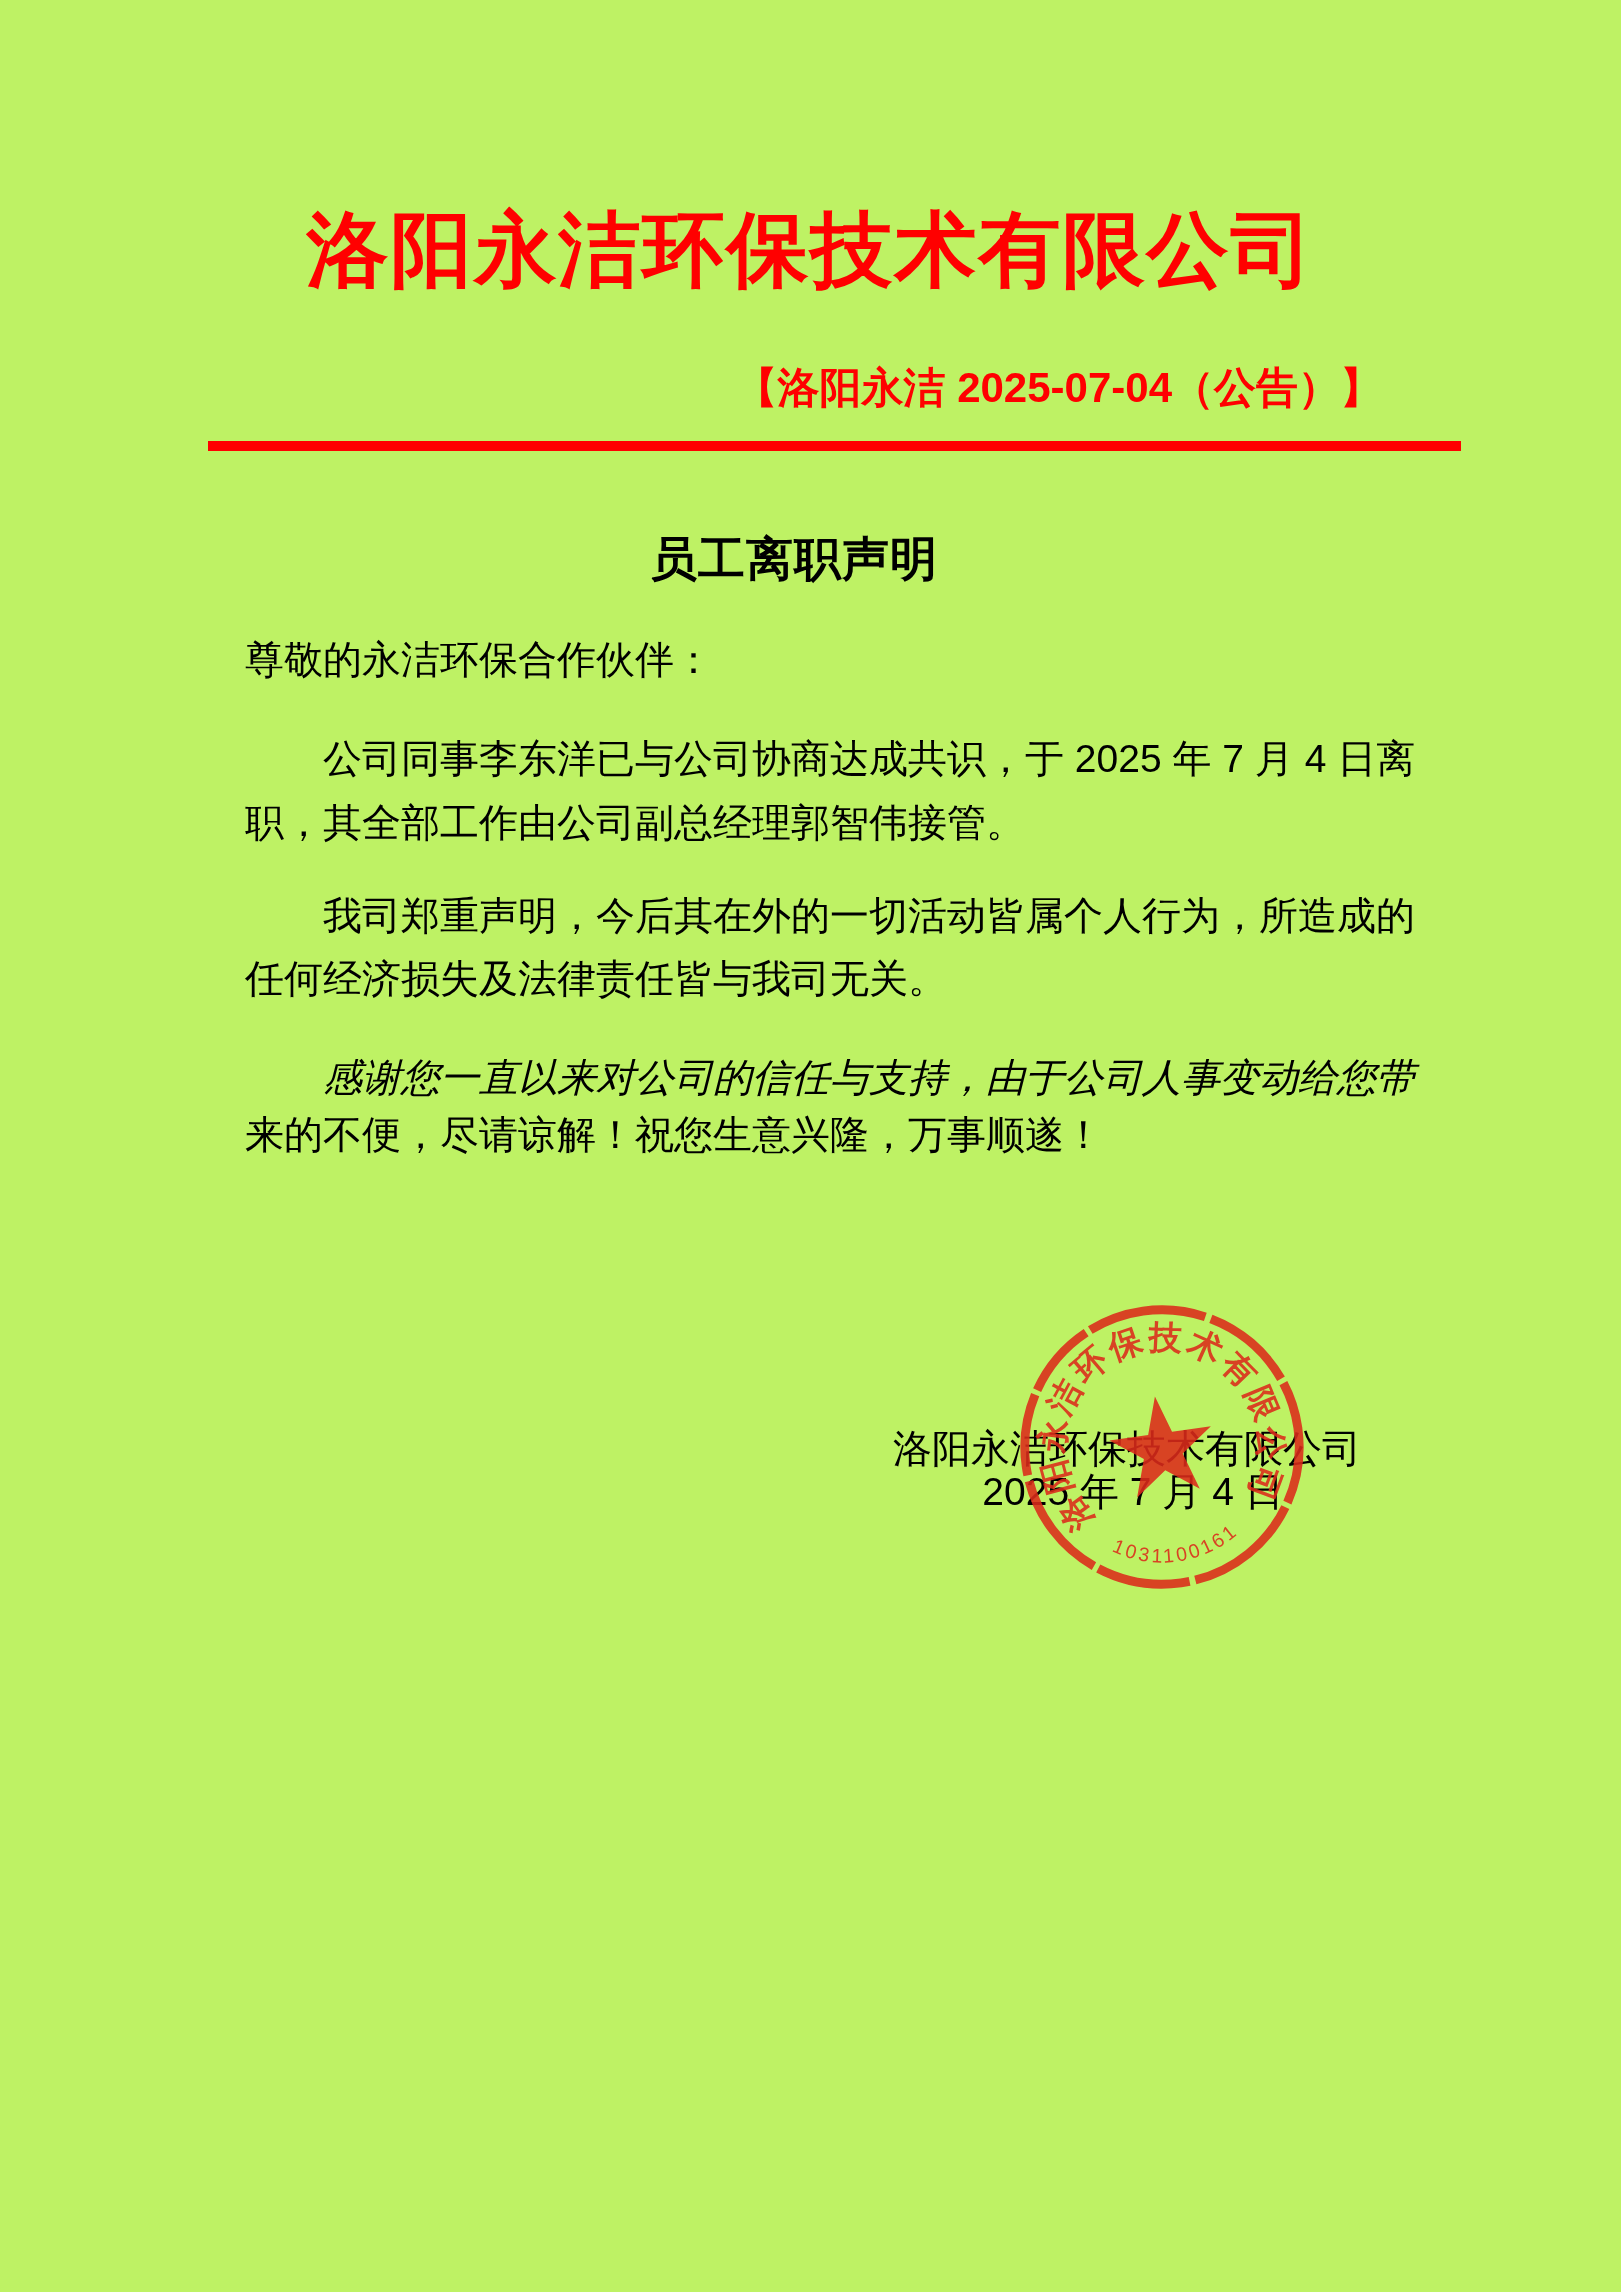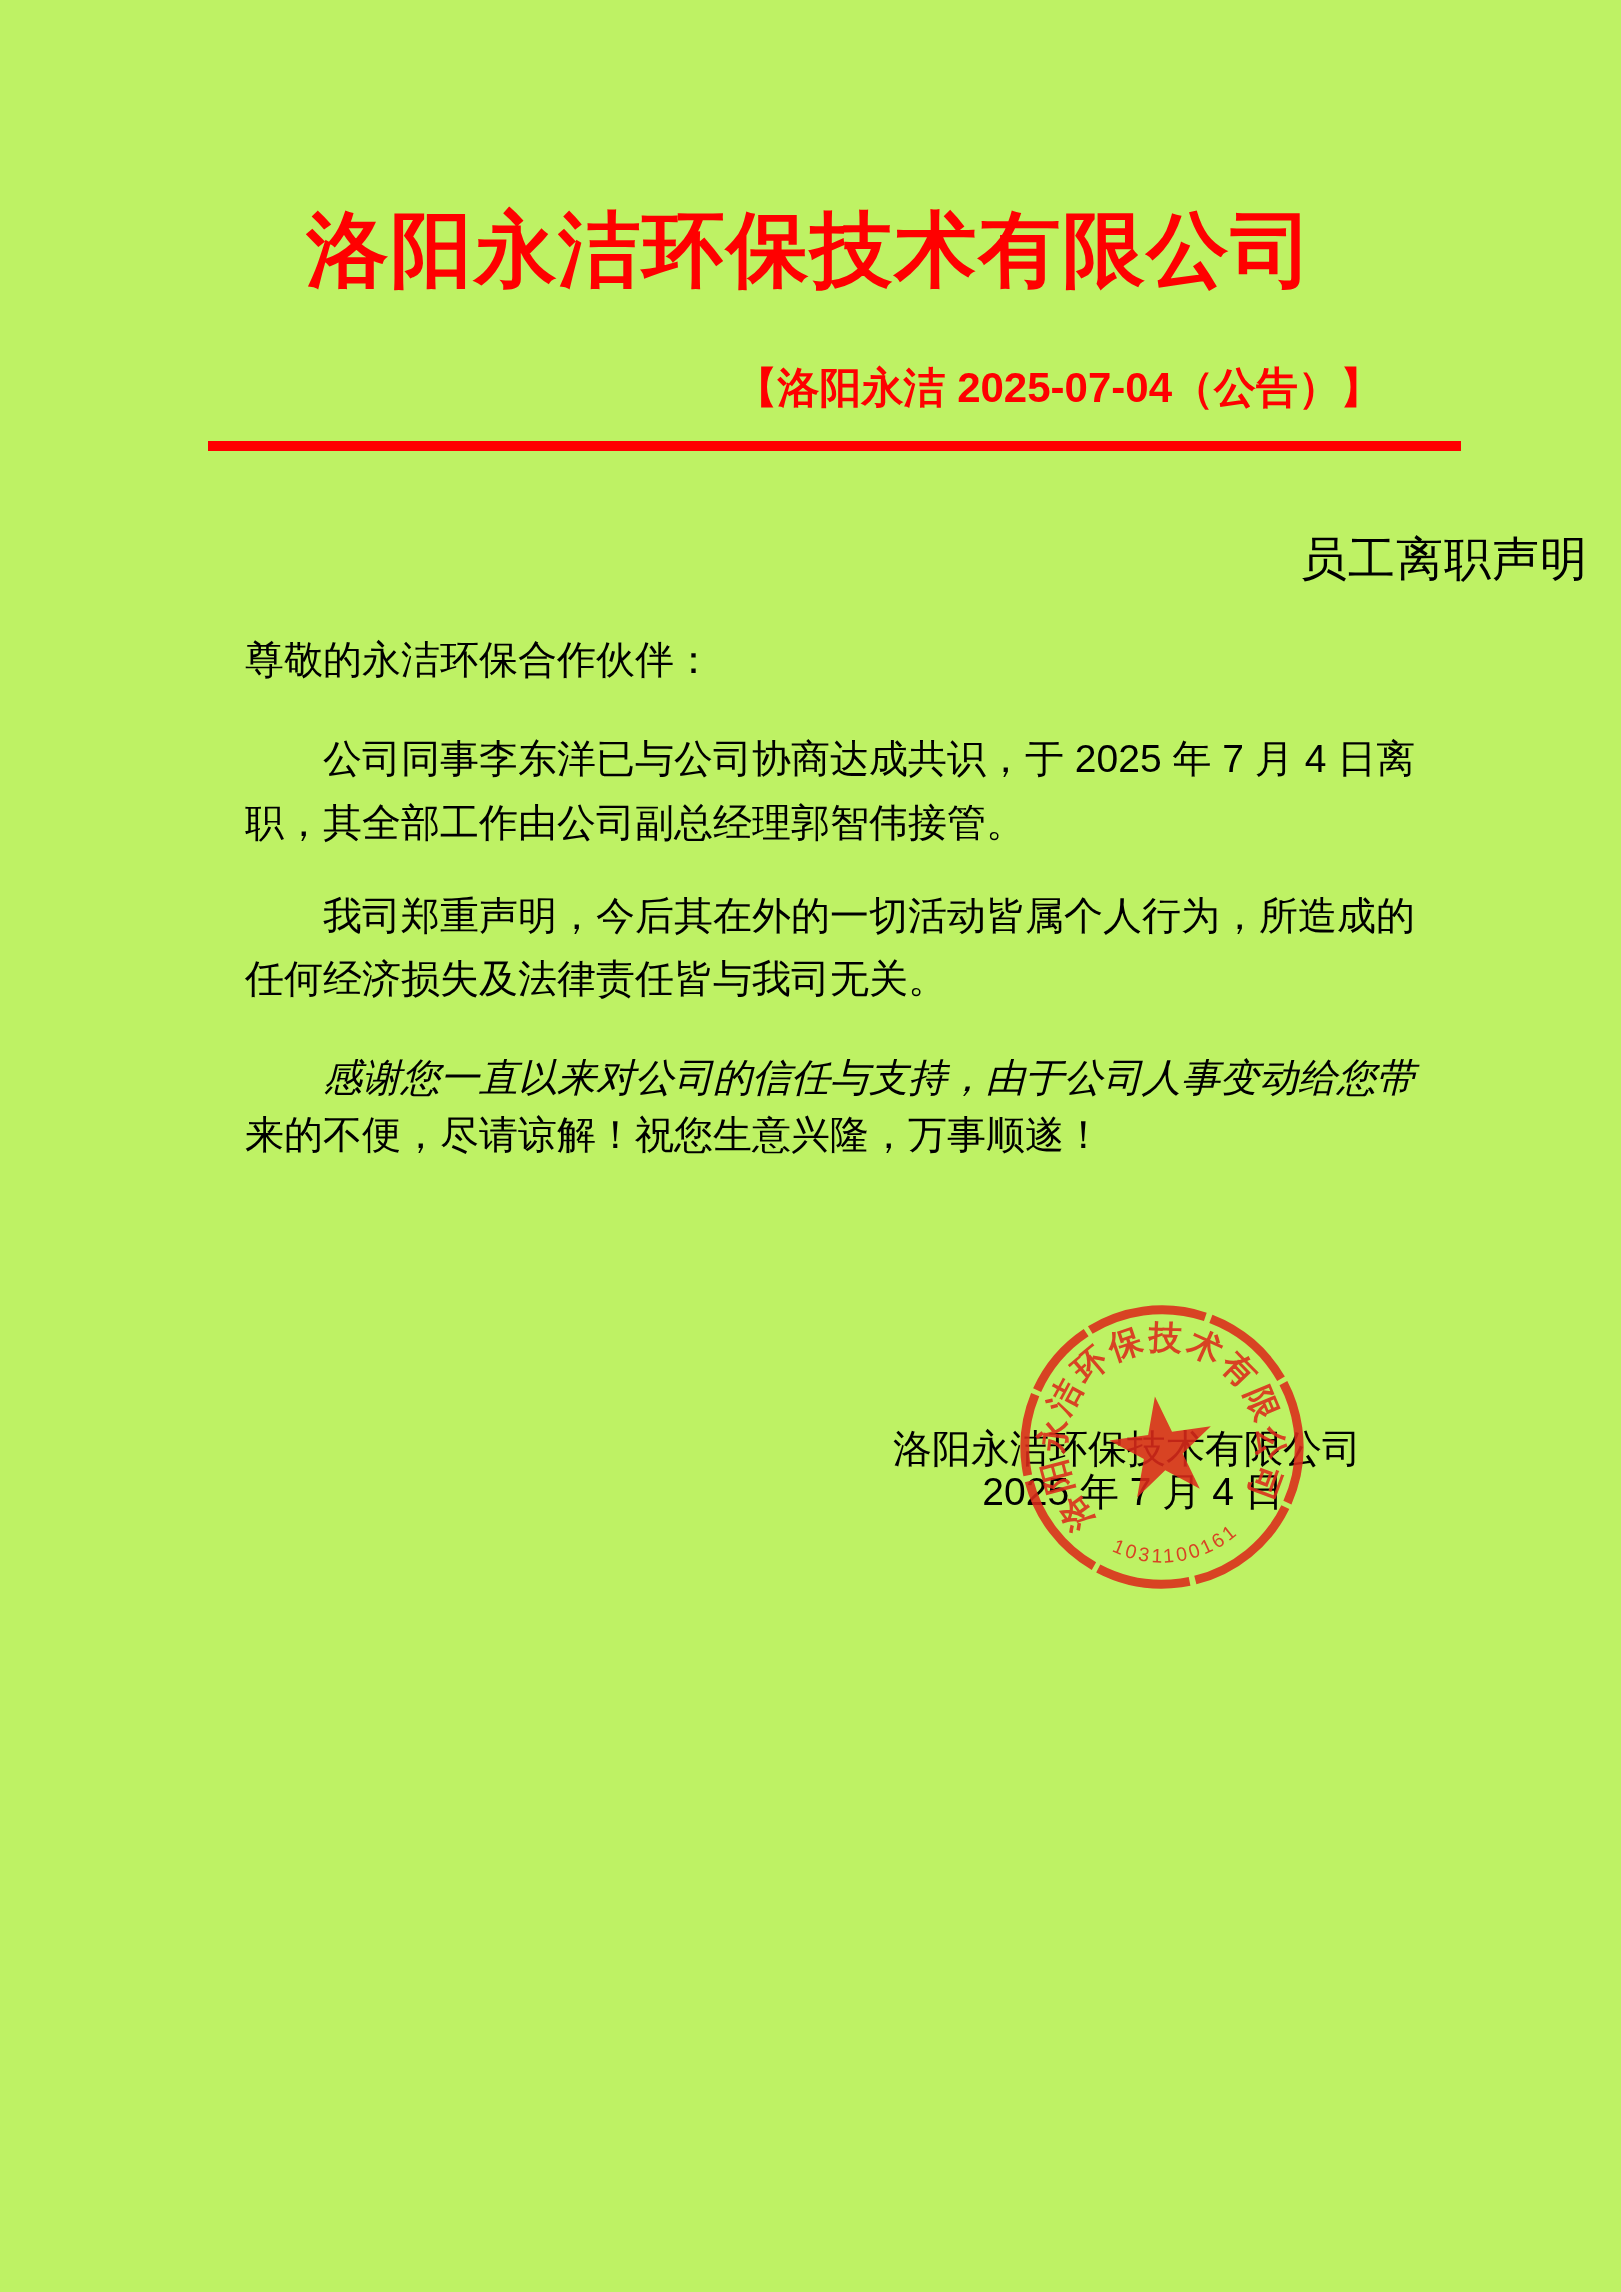--- a/index.html
+++ b/index.html
@@ -31,24 +31,24 @@
     font-weight: 700;
     color: #ff0000;
   }
   .redline {
     left: 208px; top: 441px;
     width: 1253px; height: 9.8px;
     background: #ff0000;
   }
   .heading {
     left: 0; right: 33px; top: 535px;
-    text-align: right;
+    text-align: center;
     font-size: 47px;
     line-height: 1.0;
-    font-weight: 400;
+    font-weight: 700;
     color: #000000;
     letter-spacing: 1px;
   }
   .bodyline {
     left: 245px;
     font-size: 39px;
     line-height: 1.0;
     font-weight: 400;
     color: #000000;
   }

